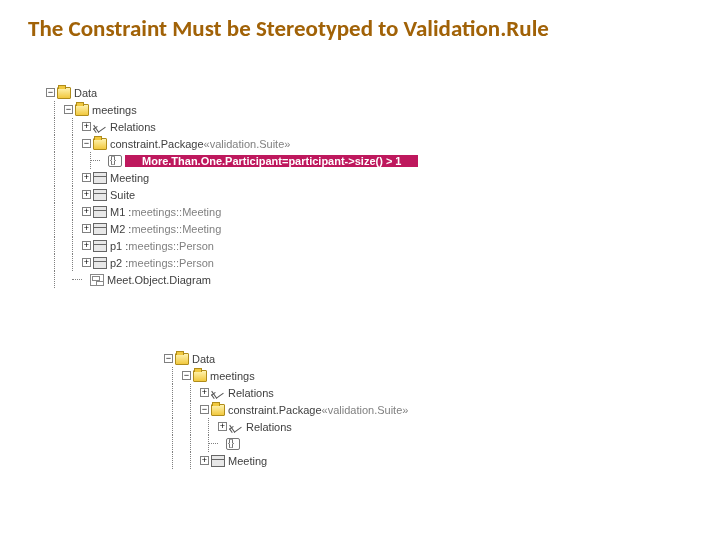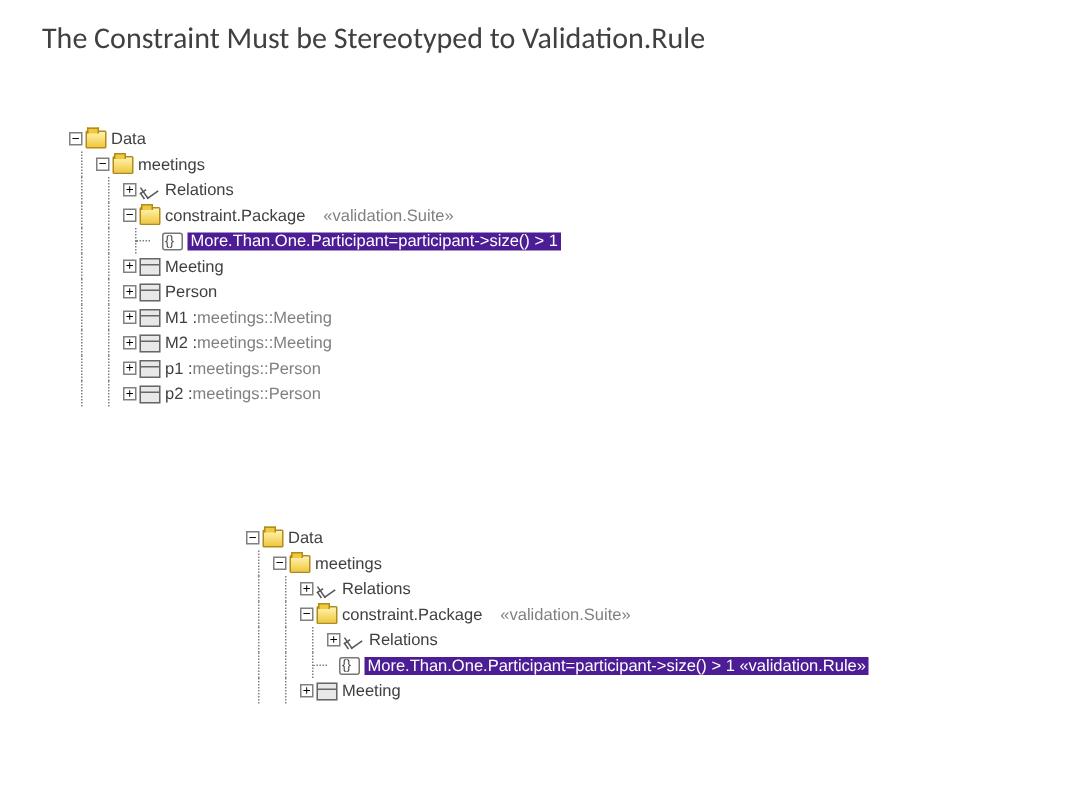--- a/index.html
+++ b/index.html
@@ -5,23 +5,23 @@
   * { box-sizing: border-box; margin: 0; padding: 0; }
   body {
     font-family: Arial, Helvetica, sans-serif;
     background: #fff;
     width: 720px;
     height: 540px;
     overflow: hidden;
   }
   .title {
     font-family: Calibri, Arial, sans-serif;
-    font-size: 20px;
-    font-weight: 400;
-    color: #404040;
+    font-size: 23px;
+    font-weight: 700;
+    color: #a16207;
     padding: 14px 0 0 28px;
     letter-spacing: 0px;
   }
   .panel {
     position: absolute;
   }
   .tree1 { left: 46px; top: 84px; }
   .tree2 { left: 164px; top: 350px; }
   .row {
     display: flex;
@@ -134,25 +134,26 @@
   .diagram-ic::before, .diagram-ic::after{
     content:"";
     position:absolute;
     width:6px;height:3px;
     border:1px solid #888;
   }
   .diagram-ic::before{ left:1px; top:1px; }
   .diagram-ic::after{ left:5px; top:6px; }
   .bold { font-weight:400; color:#404040; }
   .gray { color:#808080; font-weight:400;}
-  .stereo { color:#808080; font-weight:400; margin-left:12px;}
+  .stereo { color:#808080; font-weight:400; margin-left:0;}
   .selected {
-    background:#4c1d95;
+    background:#be185d;
     color:#fff;
-    padding:0 2px;
+    padding:0 17px;
+    font-weight:bold;
   }
 </style>
 </head>
 <body>
 
 <div class="title">The Constraint Must be Stereotyped to Validation.Rule</div>
 
 <div class="panel tree1">
 
   <div class="row">
@@ -200,21 +201,21 @@
     <span class="expander">+</span>
     <span class="ic classrect"></span>
     <span class="bold">Meeting</span>
   </div>
 
   <div class="row">
     <span class="indent vline"></span>
       <span class="indent vline"></span>
     <span class="expander">+</span>
     <span class="ic classrect"></span>
-    <span class="bold">Person</span>
+    <span class="bold">Suite</span>
   </div>
 
   <div class="row">
     <span class="indent vline"></span>
       <span class="indent vline"></span>
     <span class="expander">+</span>
     <span class="ic classrect"></span>
     <span class="bold">M1 :</span>
     <span class="gray"> meetings::Meeting</span>
   </div>
@@ -240,20 +241,27 @@
   <div class="row">
     <span class="indent vline"></span>
       <span class="indent vline"></span>
     <span class="expander">+</span>
     <span class="ic classrect"></span>
     <span class="bold">p2 :</span>
     <span class="gray"> meetings::Person</span>
   </div>
 
 
+  <div class="row">
+    <span class="indent vline"></span>
+      <span class="indent hconn"></span>
+    <span style="width:8px"></span>
+    <span class="ic diagram-ic"></span>
+    <span class="bold">Meet.Object.Diagram</span>
+  </div>
 </div>
 
 <div class="panel tree2">
 
   <div class="row">
     <span class="expander">−</span>
     <span class="ic folder"></span>
     <span class="bold">Data</span>
   </div>
 
@@ -289,21 +297,20 @@
     <span class="ic link-ic"></span>
     <span class="bold">Relations</span>
   </div>
 
   <div class="row">
     <span class="indent vline"></span>
       <span class="indent vline"></span>
       <span class="indent vline hconn"></span>
     <span style="width:8px"></span>
     <span class="ic constraint-ic"></span>
-    <span class="selected">More.Than.One.Participant=participant-&gt;size() &gt; 1 «validation.Rule»</span>
   </div>
 
   <div class="row">
     <span class="indent vline"></span>
       <span class="indent vline"></span>
     <span class="expander">+</span>
     <span class="ic classrect"></span>
     <span class="bold">Meeting</span>
   </div>
 </div>

